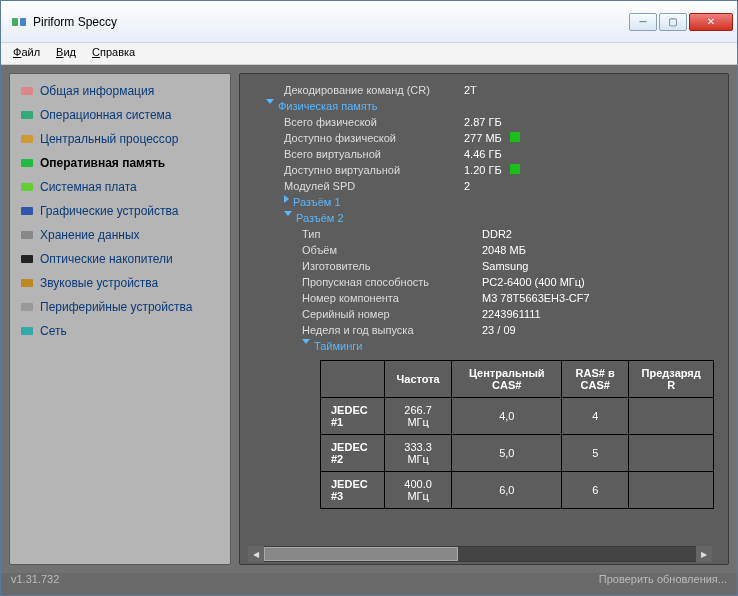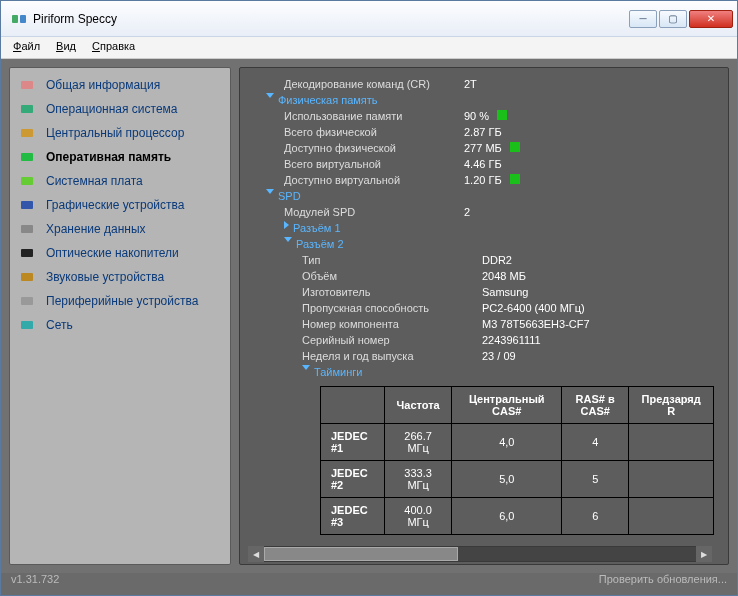--- a/index.html
+++ b/index.html
@@ -1,29 +1,29 @@
 <!DOCTYPE html>
 <html><head>
 <meta charset="utf-8">
 <style>
 * { box-sizing: border-box; margin: 0; padding: 0; }
 body { font-family: Tahoma, Arial, sans-serif; font-size: 11px; background: #fff; }
 .window { width: 738px; height: 596px; border: 1px solid #5a7aa0; background: #fff; display: flex; flex-direction: column; }
-.titlebar { height: 36px; background: linear-gradient(#fdfdfe, #e8eef7); display: flex; align-items: center; padding: 16px 4px; border-bottom: 1px solid #c9d6e8; }
+.titlebar { height: 42px; background: linear-gradient(#fdfdfe, #e8eef7); display: flex; align-items: center; padding: 16px 4px; border-bottom: 1px solid #c9d6e8; }
 .titlebar-icon { width: 16px; height: 16px; margin: 0 6px; }
 .titlebar-title { flex: 1; font-size: 12px; color: #000; }
 .win-controls { display: flex; gap: 2px; }
 .win-btn { width: 28px; height: 18px; border: 1px solid #8aa0bb; border-radius: 2px; background: linear-gradient(#f7fbff,#d8e6f5); display: flex; align-items: center; justify-content: center; font-size: 10px; color: #3a506b; cursor: pointer; }
 .win-btn.close { background: linear-gradient(#f08080,#d03020); color: #fff; border-color: #a02010; width: 44px; }
 .menubar { height: 22px; background: #f4f4f4; border-bottom: 1px solid #ccc; display: flex; align-items: flex-start; padding: 0 4px; gap: 0; }
 .menu-item { padding: 3px 8px; font-size: 11px; cursor: pointer; }
 .menu-item u { text-decoration: underline; }
 .client { flex: 1; background: #717171; padding: 8px; display: flex; gap: 8px; overflow: hidden; }
 .sidebar { width: 222px; background: #b5b5b5; border: 1px solid #5a5a5a; border-radius: 2px; padding: 6px 4px; display: flex; flex-direction: column; gap: 2px; }
-.nav-item { display: flex; align-items: center; gap: 12px; padding: 4px 6px; color: #0a3a7a; font-size: 12px; cursor: pointer; border-radius: 2px; }
+.nav-item { display: flex; align-items: center; gap: 6px; padding: 4px 6px; color: #0a3a7a; font-size: 12px; cursor: pointer; border-radius: 2px; }
 .nav-item.selected { color: #000; font-weight: bold; }
 .nav-icon { width: 14px; height: 14px; flex-shrink: 0; }
 .content { flex: 1; background: #5d5d5d; border: 1px solid #3a3a3a; border-radius: 2px; color: #ddd; font-size: 11px; overflow: hidden; position: relative; display: flex; flex-direction: column; }
 .scroll-area { flex: 1; overflow: auto; padding: 8px 14px 8px 8px; }
 .row { display: flex; padding: 1px 0; line-height: 14px; }
 .lvl1 { padding-left: 18px; } .lvl2 { padding-left: 36px; } .lvl3 { padding-left: 54px; }
 .label { width: 180px; color: #ddd; }
 .value { color: #fff; }
 .section-head { color: #59b6ff; display: flex; align-items: flex-start; gap: 4px; cursor: pointer; }
 .tri { width: 0; height: 0; display: inline-block; }
@@ -140,45 +140,37 @@
           <span class="label">Декодирование команд (CR)</span>
           <span class="value">2T</span>
         </div>
 
         <div class="row lvl1 section-head">
           <span class="tri open"></span>
           <span>Физическая память</span>
         </div>
         <div id="physmem-rows">
             <div class="row lvl2">
-              <span class="label">Использование памяти</span>
-              <span class="value">90 %<span class="ind"></span></span>
-            </div>
-            <div class="row lvl2">
               <span class="label">Всего физической</span>
               <span class="value">2.87 ГБ</span>
             </div>
             <div class="row lvl2">
               <span class="label">Доступно физической</span>
               <span class="value">277 МБ<span class="ind"></span></span>
             </div>
             <div class="row lvl2">
               <span class="label">Всего виртуальной</span>
               <span class="value">4.46 ГБ</span>
             </div>
             <div class="row lvl2">
               <span class="label">Доступно виртуальной</span>
               <span class="value">1.20 ГБ<span class="ind"></span></span>
             </div>
           </div>
 
-        <div class="row lvl1 section-head">
-          <span class="tri open"></span>
-          <span>SPD</span>
-        </div>
         <div class="row lvl2">
           <span class="label">Модулей SPD</span>
           <span class="value">2</span>
         </div>
         <div class="row lvl2 section-head">
           <span class="tri closed"></span>
           <span>Разъём 1</span>
         </div>
         <div class="row lvl2 section-head">
           <span class="tri open"></span>

